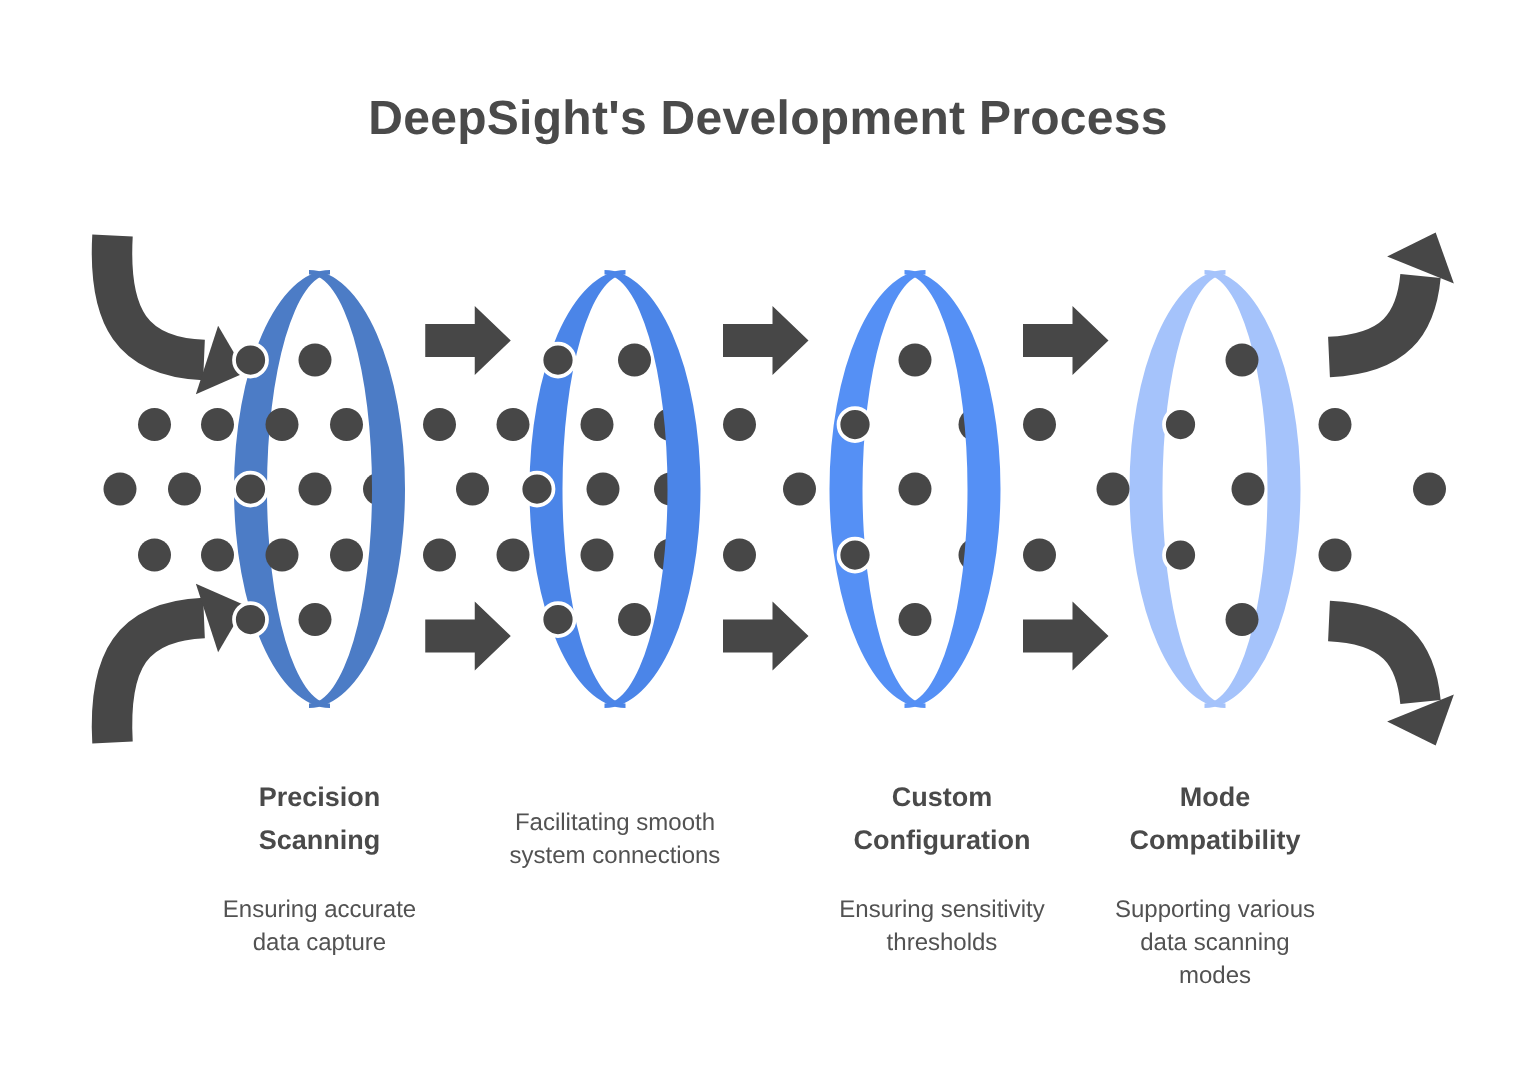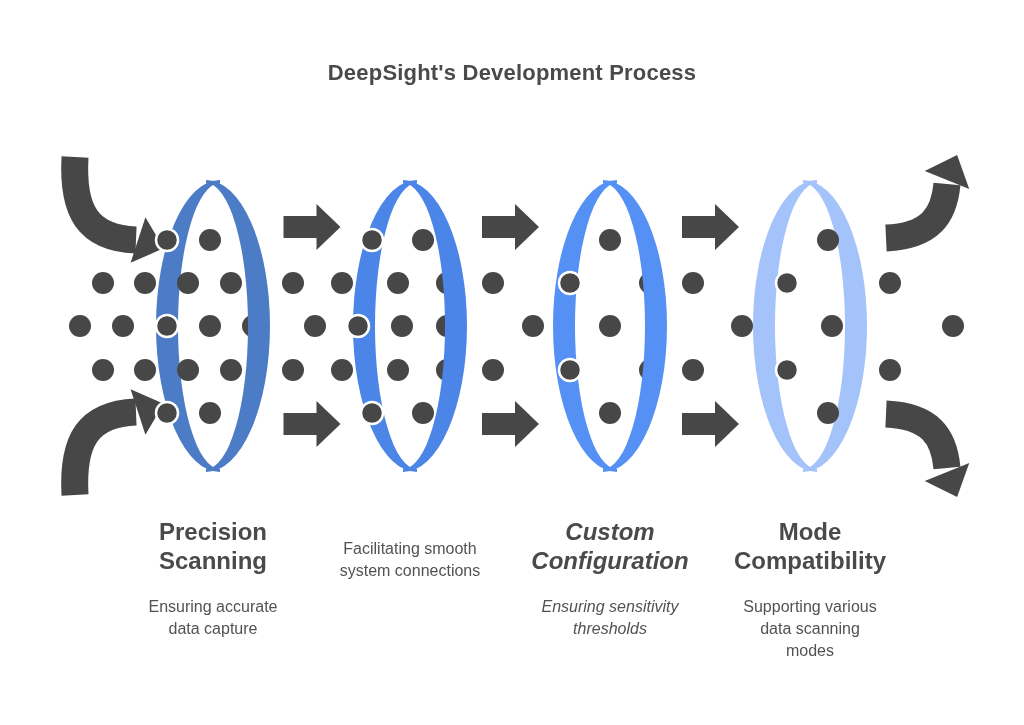--- a/index.html
+++ b/index.html
@@ -9,48 +9,48 @@
     font-family: "Liberation Sans", sans-serif;
     position: relative;
     overflow: hidden;
   }
   .canvas { position: absolute; inset: 0; }
   #diagram-svg { position: absolute; left: 0; top: 0; }
   .title {
     position: absolute;
     left: 0; top: 60px; width: 1024px;
     text-align: center;
-    font-size: 22px;
+    font-size: 32px;
     font-weight: bold;
     color: #4a4a4a;
     letter-spacing: 0.2px;
   }
   .stage-col {
     position: absolute;
     top: 517px;
     width: 200px;
     text-align: center;
   }
   .stage-heading {
-    font-size: 24px;
+    font-size: 18px;
     font-weight: bold;
     line-height: 29px;
     color: #4a4a4a;
     white-space: pre-line;
   }
   .stage-desc {
     margin-top: 21px;
     font-size: 16px;
     line-height: 22px;
     color: #525252;
     white-space: pre-line;
   }
   .col-1 { left: 113px; }
   .col-2 { left: 310px; }
-  .col-3 { left: 510px; font-style: italic; }
+  .col-3 { left: 528px; }
   .col-4 { left: 710px; }
 </style>
 </head>
 <body>
 
 <div class="canvas">
 
   <svg id="diagram-svg" width="1024" height="725" viewBox="0 0 1024 725">
 
     <g>

